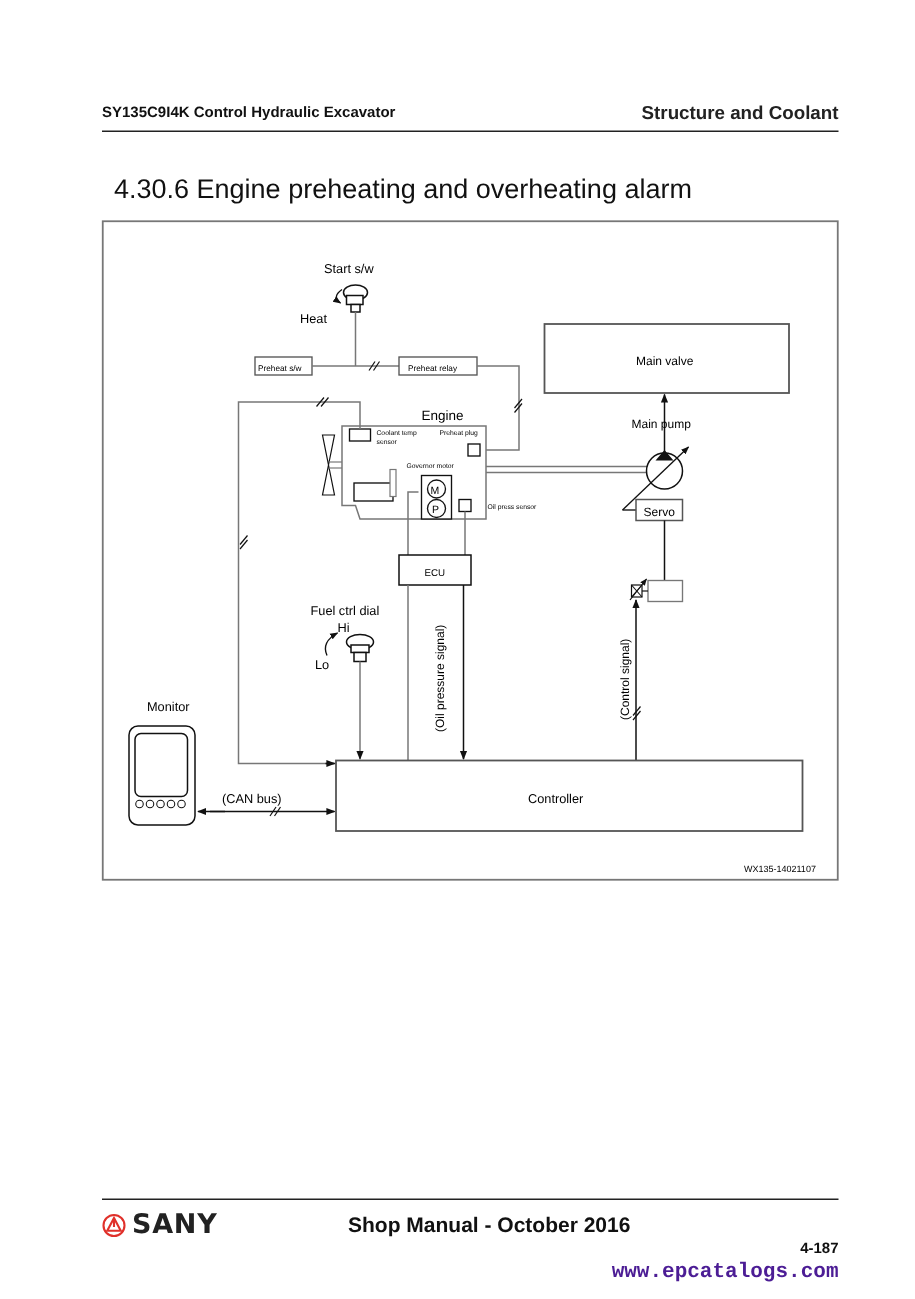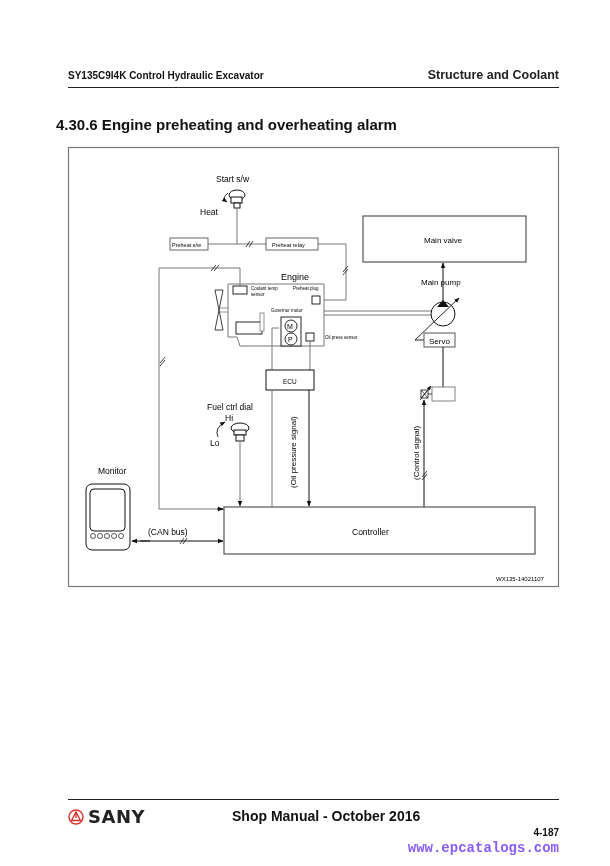--- a/index.html
+++ b/index.html
@@ -1,27 +1,27 @@
 <!DOCTYPE html>
 <html><head>
 <meta charset="utf-8">
 <style>
   html, body { margin:0; padding:0; background:#fff; }
   body { width:610px; height:866px; position:relative; overflow:hidden; font-family:"Liberation Sans", sans-serif; color:#111; }
   .hdr-left { position:absolute; left:68px; top:70px; font-size:10px; font-weight:bold; }
   .hdr-right { position:absolute; right:51px; top:68px; font-size:12.5px; font-weight:bold; color:#222; }
   .hdr-rule { position:absolute; left:68px; top:87px; width:491px; height:1px; background:#222; }
-  .section-title { position:absolute; left:56px; top:116px; font-size:15px; font-weight:bold; }
+  .section-title { position:absolute; left:76px; top:116px; font-size:18px; font-weight:normal; }
   svg.diagram { position:absolute; left:0; top:0; }
   .ftr-rule { position:absolute; left:68px; top:799px; width:491px; height:1px; background:#222; }
   .ftr-logo { position:absolute; left:68px; top:806px; display:flex; align-items:center; gap:4px; }
   .ftr-logo .brand { font-size:18px; font-weight:900; letter-spacing:0.5px; color:#222; font-family:"DejaVu Sans", sans-serif; }
   .ftr-center { position:absolute; left:232px; top:808px; font-size:14px; font-weight:bold; }
   .ftr-right { position:absolute; right:51px; top:808px; font-size:10px; font-weight:bold;margin-top:19px; }
-  .watermark { position:absolute; right:51px; top:840px; font-size:14px; font-family:"Liberation Mono", monospace; color:#8b5cf6; font-weight:bold; }
+  .watermark { position:absolute; right:51px; top:840px; font-size:14px; font-family:"Liberation Mono", monospace; color:#4c1d95; font-weight:bold; }
 </style>
 </head>
 <body>
 
 <div class="hdr-left">SY135C9I4K Control Hydraulic Excavator</div>
 <div class="hdr-right">Structure and Coolant</div>
 <div class="hdr-rule"></div>
 <div class="section-title">4.30.6  Engine preheating and overheating alarm</div>
 
 <svg class="diagram" width="610" height="866" viewBox="0 0 610 866" font-family="Liberation Sans, sans-serif">

